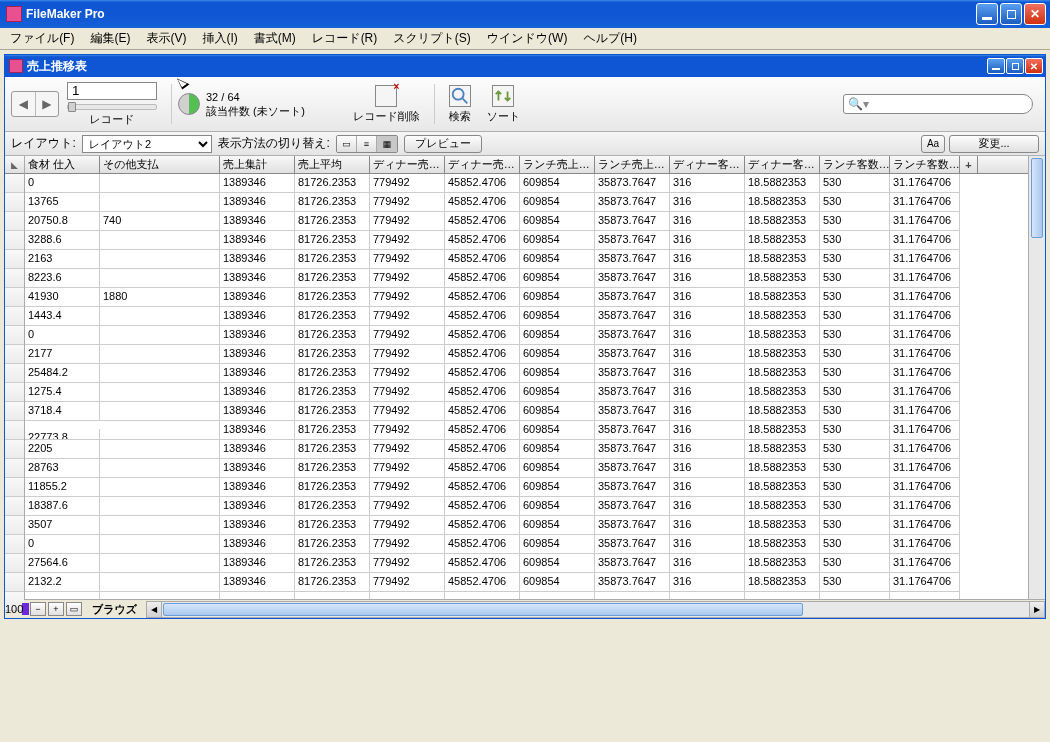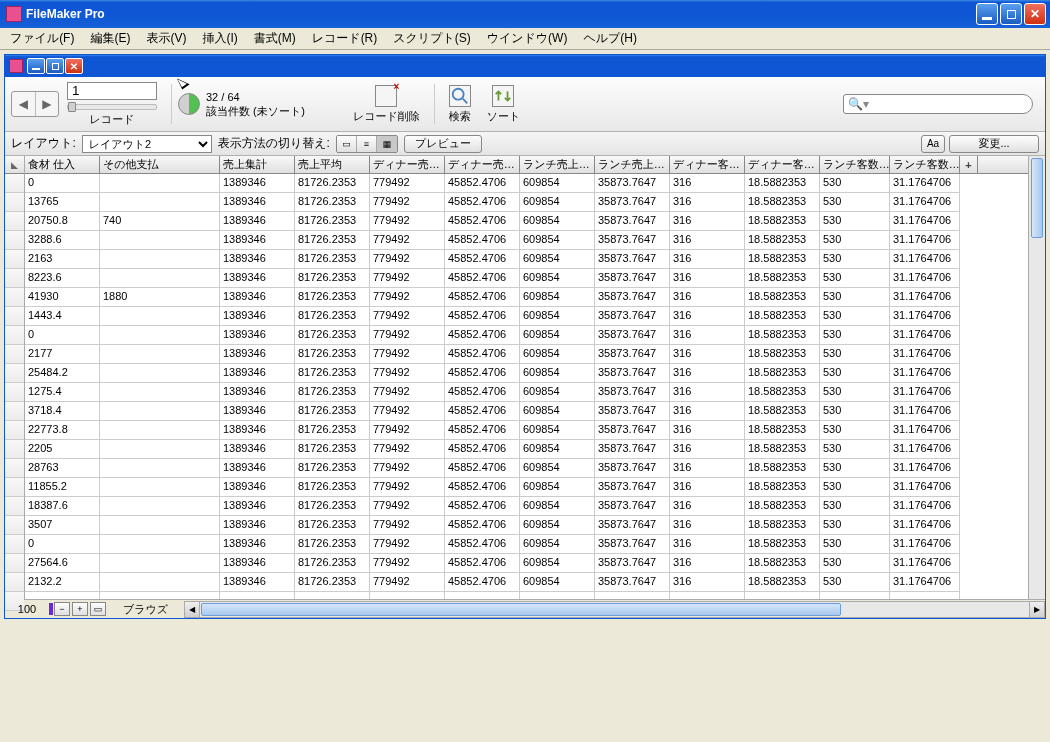--- a/index.html
+++ b/index.html
@@ -124,23 +124,23 @@
   .grid-wrap { flex:1; overflow:hidden; position:relative;}
   .grid-head { height:18px; display:flex; background:linear-gradient(#f8f8f8,#e0e0e0); border-bottom:1px solid #888;}
   .col-head { border-right:1px solid #888; font-size:11px; padding:2px 3px; overflow:hidden; white-space:nowrap; text-overflow:ellipsis; display:flex; align-items:center; cursor:pointer;}
   .col-head.add { justify-content:center; font-weight:bold; color:#444;}
   .grid-body { }
   .row { display:flex; height:19px;}
   .cell { border-right:1px solid #ccc; border-bottom:1px solid #ccc; font-size:11px; padding:2px 3px; overflow:hidden; white-space:nowrap;}
   .vscroll { width:17px; background:#e8e8e8; border-left:1px solid #aaa;}
   .vscroll .thumb { height:80px; margin:2px; background:linear-gradient(to right,#d6e6fa,#a8c8ee); border:1px solid #6b9ed8; border-radius:2px;}
   .statusbar { height:19px; background:#ece9d8; border-top:1px solid #aaa; display:flex; align-items:center; font-size:11px;}
-  .zoom { width:48px; text-align:center; border-right:4px solid #6d28d9;}
+  .zoom { width:24px; border-right:7px solid #6d28d9;}
   .sb-btn { width:16px; height:14px; border:1px solid #888; margin:0 1px; background:linear-gradient(#fdfdfd,#e0e0e0); display:flex; align-items:center; justify-content:center; font-size:9px; cursor:pointer;}
-  .status-txt { padding:0 16px;}
+  .status-txt { padding:0 9px;font-weight:bold;}
   .hscroll { flex:1; height:17px; background:#e8e8e8; margin-top:1px; border:1px solid #aaa; position:relative; display:flex; align-items:center;}
   .hscroll .arrow { width:15px; height:100%; background:linear-gradient(#f0f0f0,#d0d0d0); border-right:1px solid #aaa; display:flex; align-items:center; justify-content:center; font-size:8px; cursor:pointer;}
   .hscroll .arrow.r { border-right:none; border-left:1px solid #aaa; margin-left:auto;}
   .hscroll .hthumb { position:absolute; left:16px; top:1px; height:13px; width:640px; background:linear-gradient(to bottom,#d6e6fa,#a8c8ee); border:1px solid #6b9ed8; border-radius:2px;}
   .below-doc { height:96px; background:#ece9d8;}
   .cursor-arrow { position:absolute; left:178px; top:76px; width:0; height:0;
     border-left:2px solid transparent; border-right:7px solid transparent; border-bottom:12px solid #000;
     transform: rotate(-35deg); pointer-events:none; z-index:100;}
   .cursor-arrow::after{ content:""; position:absolute; left:-1px; top:1px; width:0; height:0;
     border-left:1px solid transparent; border-right:5px solid transparent; border-bottom:9px solid #fff;}
@@ -170,20 +170,21 @@
     <span>書式(M)</span>
     <span>レコード(R)</span>
     <span>スクリプト(S)</span>
     <span>ウインドウ(W)</span>
     <span>ヘルプ(H)</span>
   </div>
 
 <div class="doc-window">
   <div class="doc-titlebar">
     <div class="app-icon"></div>
+    <div class="title">売上推移表</div>
     <div class="doc-win-btns">
       <div class="doc-win-btn min">
           <div class="bar"></div>
         </div>
       <div class="doc-win-btn max">
           <div class="sq"></div>
         </div>
       <div class="doc-win-btn close">
           <span style="color:#fff;font-size:10px;">✕</span>
         </div>
@@ -483,21 +484,21 @@
             <div class="cell" style="width: 75px;">779492</div>
             <div class="cell" style="width: 75px;">45852.4706</div>
             <div class="cell" style="width: 75px;">609854</div>
             <div class="cell" style="width: 75px;">35873.7647</div>
             <div class="cell" style="width: 75px;">316</div>
             <div class="cell" style="width: 75px;">18.5882353</div>
             <div class="cell" style="width: 70px;">530</div>
             <div class="cell" style="width: 70px;">31.1764706</div>
           </div>
           <div class="row">
-            <div class="cell" style="width: 75px;">22773.8</div>
+            <div class="cell" style="width: 75px; margin-top: 8px;">22773.8</div>
             <div class="cell" style="width: 120px;"></div>
             <div class="cell" style="width: 75px;">1389346</div>
             <div class="cell" style="width: 75px;">81726.2353</div>
             <div class="cell" style="width: 75px;">779492</div>
             <div class="cell" style="width: 75px;">45852.4706</div>
             <div class="cell" style="width: 75px;">609854</div>
             <div class="cell" style="width: 75px;">35873.7647</div>
             <div class="cell" style="width: 75px;">316</div>
             <div class="cell" style="width: 75px;">18.5882353</div>
             <div class="cell" style="width: 70px;">530</div>

